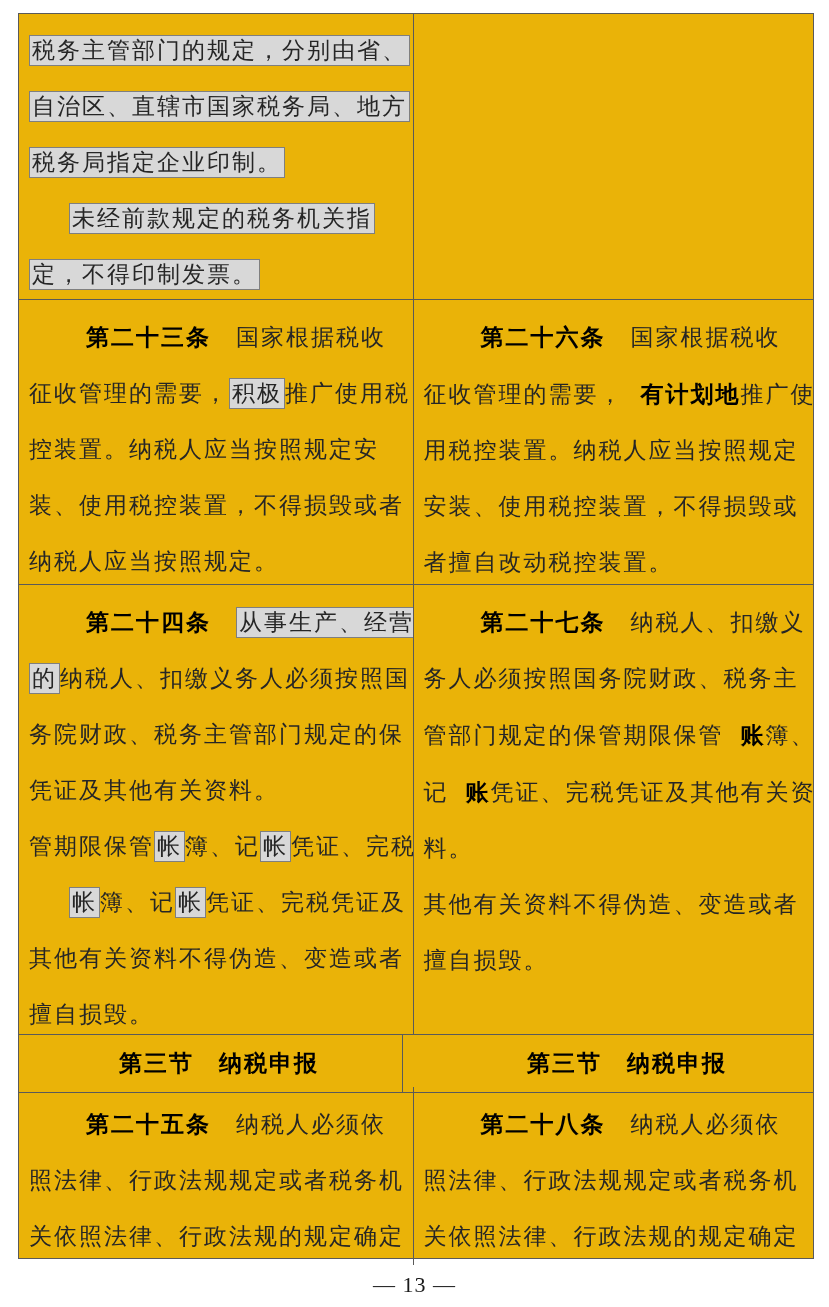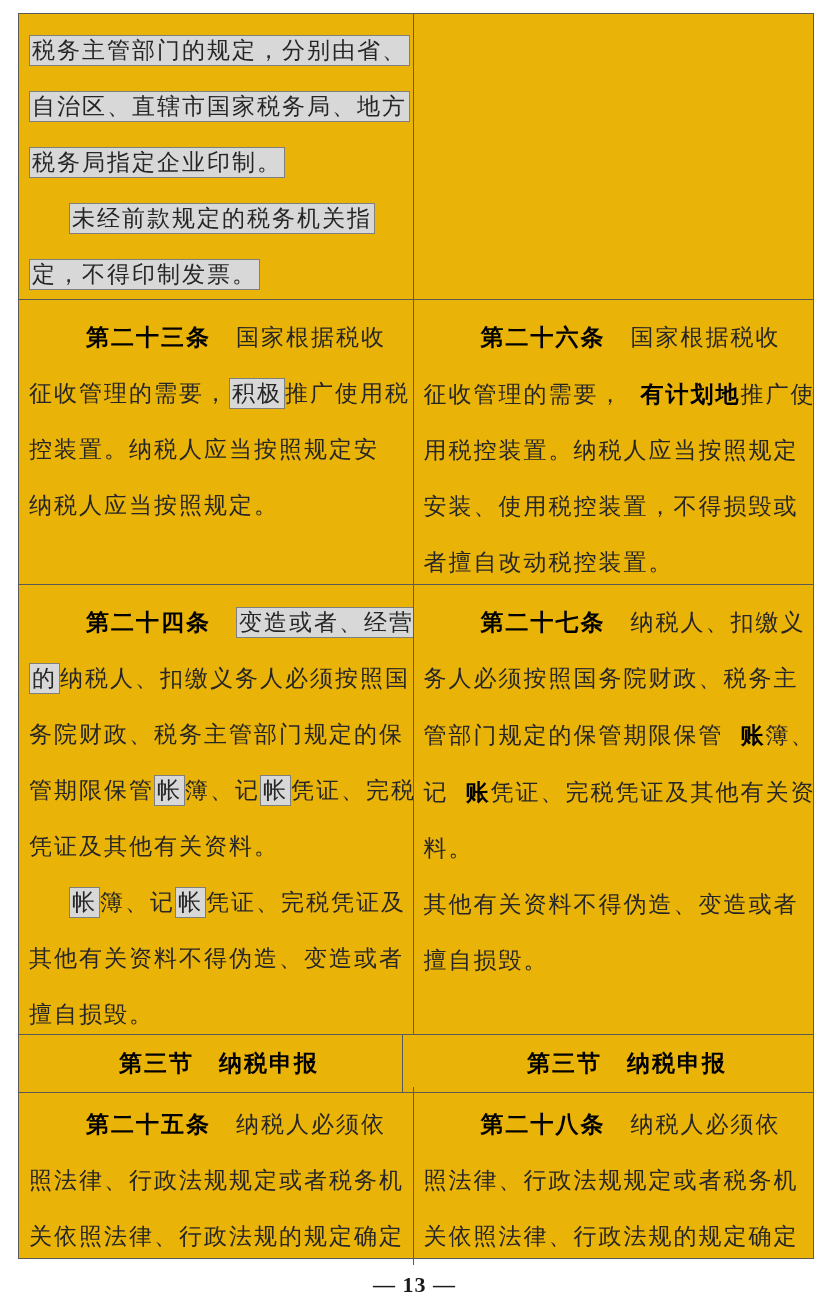--- a/index.html
+++ b/index.html
@@ -67,21 +67,20 @@
   .t-row:nth-child(4) .line{line-height:56px;}
   .page-number{
     position:absolute;
     left:0;right:0;
     top:1272px;
     text-align:center;
     font-size:22px;
     letter-spacing:1px;
     color:#1a1a1a;
     font-family:"Liberation Serif","DejaVu Serif",serif;
-    font-weight:bold;
   }
 </style>
 </head>
 <body>
 
 <div class="doc-table" id="doc-table">
     <div class="t-row">
       <div class="t-cell">
         <div class="line"><span class="seg-h">税务主管部门的规定，分别由省、</span></div>
         <div class="line"><span class="seg-h">自治区、直辖市国家税务局、地方</span></div>
@@ -89,37 +88,38 @@
         <div class="line indent"><span class="seg-h">未经前款规定的税务机关指</span></div>
         <div class="line"><span class="seg-h">定，不得印制发票。</span></div>
       </div>
       <div class="t-cell"></div>
     </div>
     <div class="t-row">
       <div class="t-cell">
         <div class="line indent"><span class="seg-b">第二十三条</span><span class="seg-n">　国家根据税收</span></div>
         <div class="line"><span class="seg-n">征收管理的需要，</span><span class="seg-h">积极</span><span class="seg-n">推广使用税</span></div>
         <div class="line"><span class="seg-n">控装置。纳税人应当按照规定安</span></div>
+        <div class="line"><span class="seg-n">装、使用税控装置，不得损毁或者</span></div>
         <div class="line"><span class="seg-n">纳税人应当按照规定。</span></div>
       </div>
       <div class="t-cell">
         <div class="line indent"><span class="seg-b">第二十六条</span><span class="seg-n">　国家根据税收</span></div>
         <div class="line"><span class="seg-n">征收管理的需要，</span><span class="seg-b">有计划地</span><span class="seg-n">推广使</span></div>
         <div class="line"><span class="seg-n">用税控装置。纳税人应当按照规定</span></div>
         <div class="line"><span class="seg-n">安装、使用税控装置，不得损毁或</span></div>
         <div class="line"><span class="seg-n">者擅自改动税控装置。</span></div>
       </div>
     </div>
     <div class="t-row">
       <div class="t-cell">
-        <div class="line indent"><span class="seg-b">第二十四条</span><span class="seg-n">　</span><span class="seg-h">变造或者、经营</span></div>
+        <div class="line indent"><span class="seg-b">第二十四条</span><span class="seg-n">　</span><span class="seg-h">从事生产、经营</span></div>
         <div class="line"><span class="seg-h">的</span><span class="seg-n">纳税人、扣缴义务人必须按照国</span></div>
         <div class="line"><span class="seg-n">务院财政、税务主管部门规定的保</span></div>
+        <div class="line"><span class="seg-n">凭证及其他有关资料。</span></div>
         <div class="line"><span class="seg-n">管期限保管</span><span class="seg-h">帐</span><span class="seg-n">簿、记</span><span class="seg-h">帐</span><span class="seg-n">凭证、完税</span></div>
-        <div class="line"><span class="seg-n">凭证及其他有关资料。</span></div>
         <div class="line indent"><span class="seg-h">帐</span><span class="seg-n">簿、记</span><span class="seg-h">帐</span><span class="seg-n">凭证、完税凭证及</span></div>
         <div class="line"><span class="seg-n">其他有关资料不得伪造、变造或者</span></div>
         <div class="line"><span class="seg-n">擅自损毁。</span></div>
       </div>
       <div class="t-cell">
         <div class="line indent"><span class="seg-b">第二十七条</span><span class="seg-n">　纳税人、扣缴义</span></div>
         <div class="line"><span class="seg-n">务人必须按照国务院财政、税务主</span></div>
         <div class="line"><span class="seg-n">管部门规定的保管期限保管</span><span class="seg-b">账</span><span class="seg-n">簿、</span></div>
         <div class="line"><span class="seg-n">记</span><span class="seg-b">账</span><span class="seg-n">凭证、完税凭证及其他有关资</span></div>
         <div class="line"><span class="seg-n">料。</span></div>

